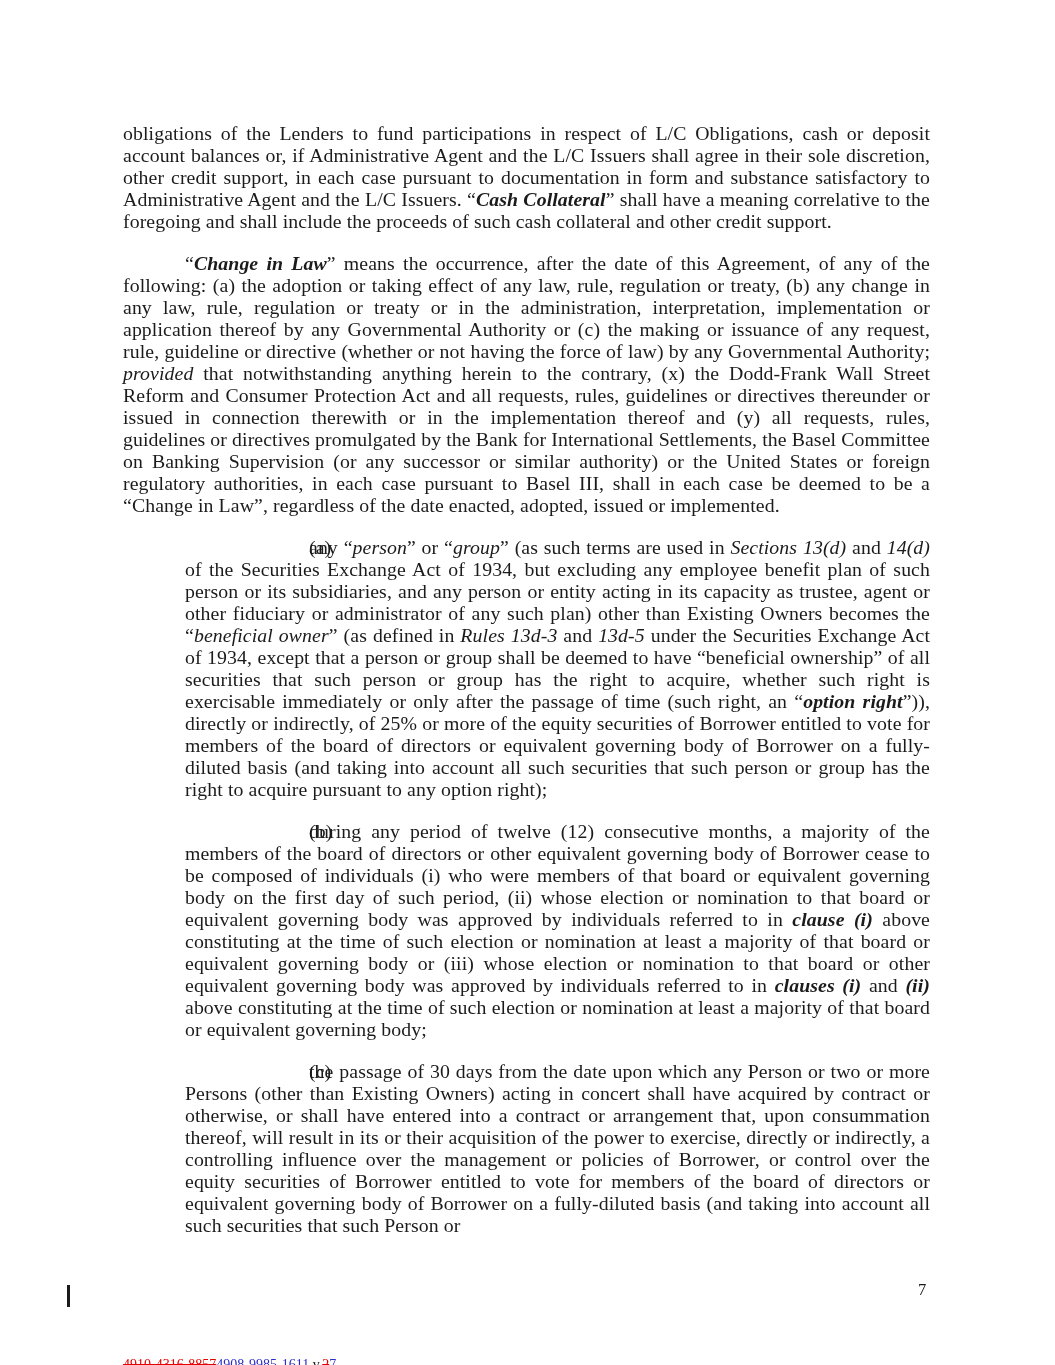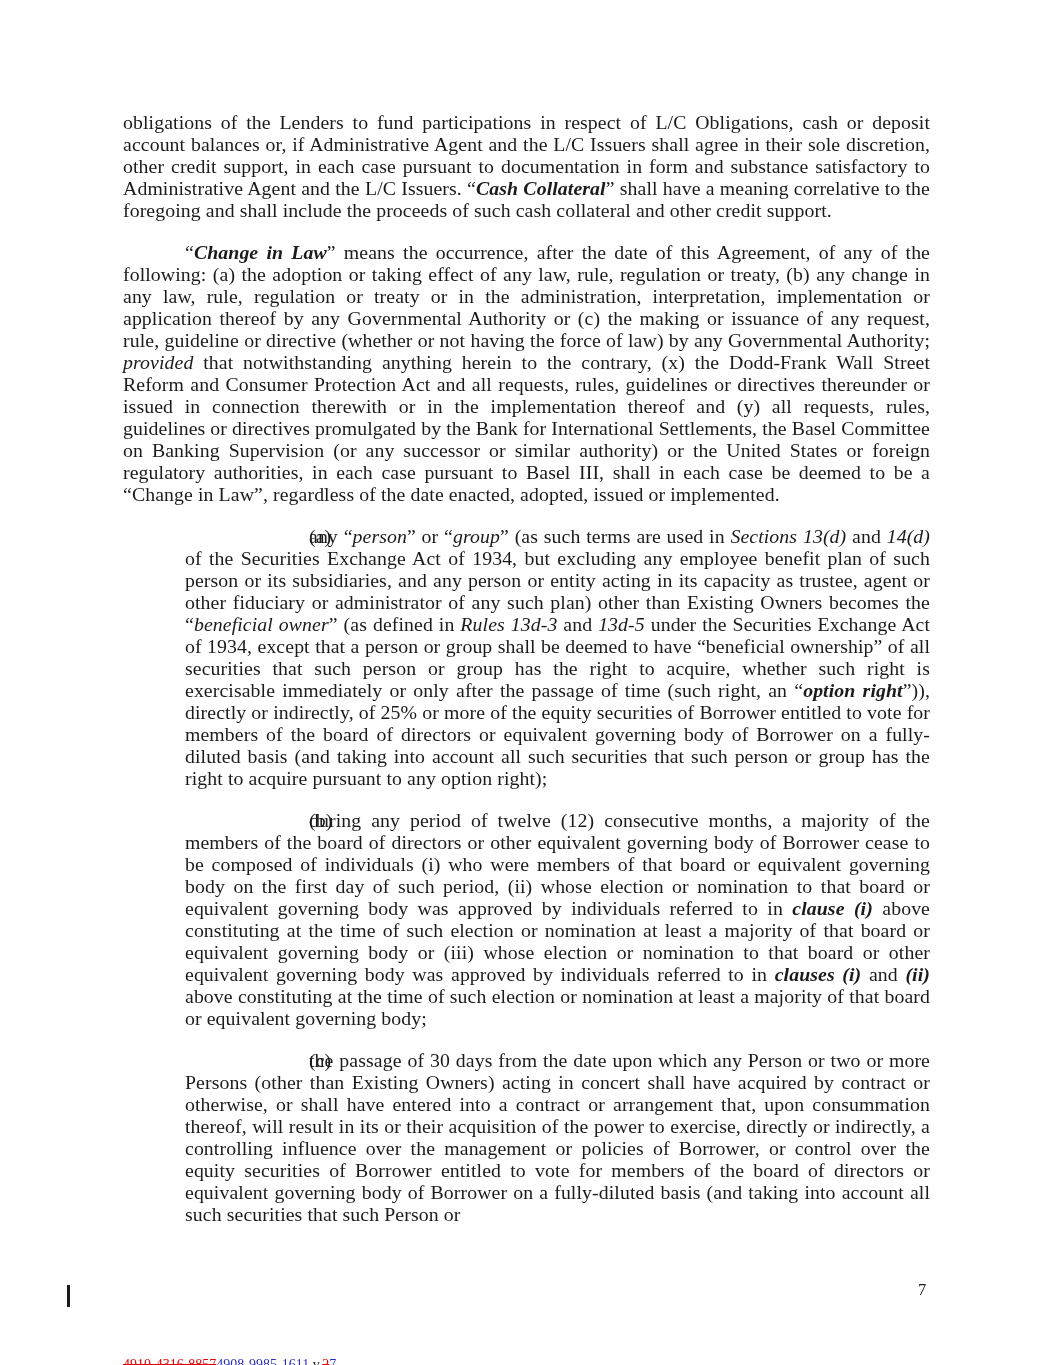--- a/index.html
+++ b/index.html
@@ -1,20 +1,20 @@
 <!DOCTYPE html>
 <html style="--deleted-color: #e60000; --inserted-color: #2b2bc8;"><head>
 <meta charset="utf-8">
 <style>
   html,body { margin:0; padding:0; background:#ffffff; }
   .page {
     position:relative; width:1055px; height:1365px; background:#ffffff;
     font-family:"Liberation Serif", serif; color:#1b1b1b; overflow:hidden;
   }
-  .content { position:absolute; left:123px; top:111px; width:807px; }
+  .content { position:absolute; left:123px; top:122px; width:807px; }
   p.para {
     margin:0; text-align:justify; font-size:19.8px; line-height:22px;
     letter-spacing:0.1px;
   }
   p.para + p.para { margin-top:20px; }
   p.ti { text-indent:62px; }
   p.sub { margin-left:62px; }
   .run-b { font-weight:bold; }
   .run-i { font-style:italic; }
   .tab-label { display:inline-block; width:62px; font-style:normal; font-weight:normal; }

